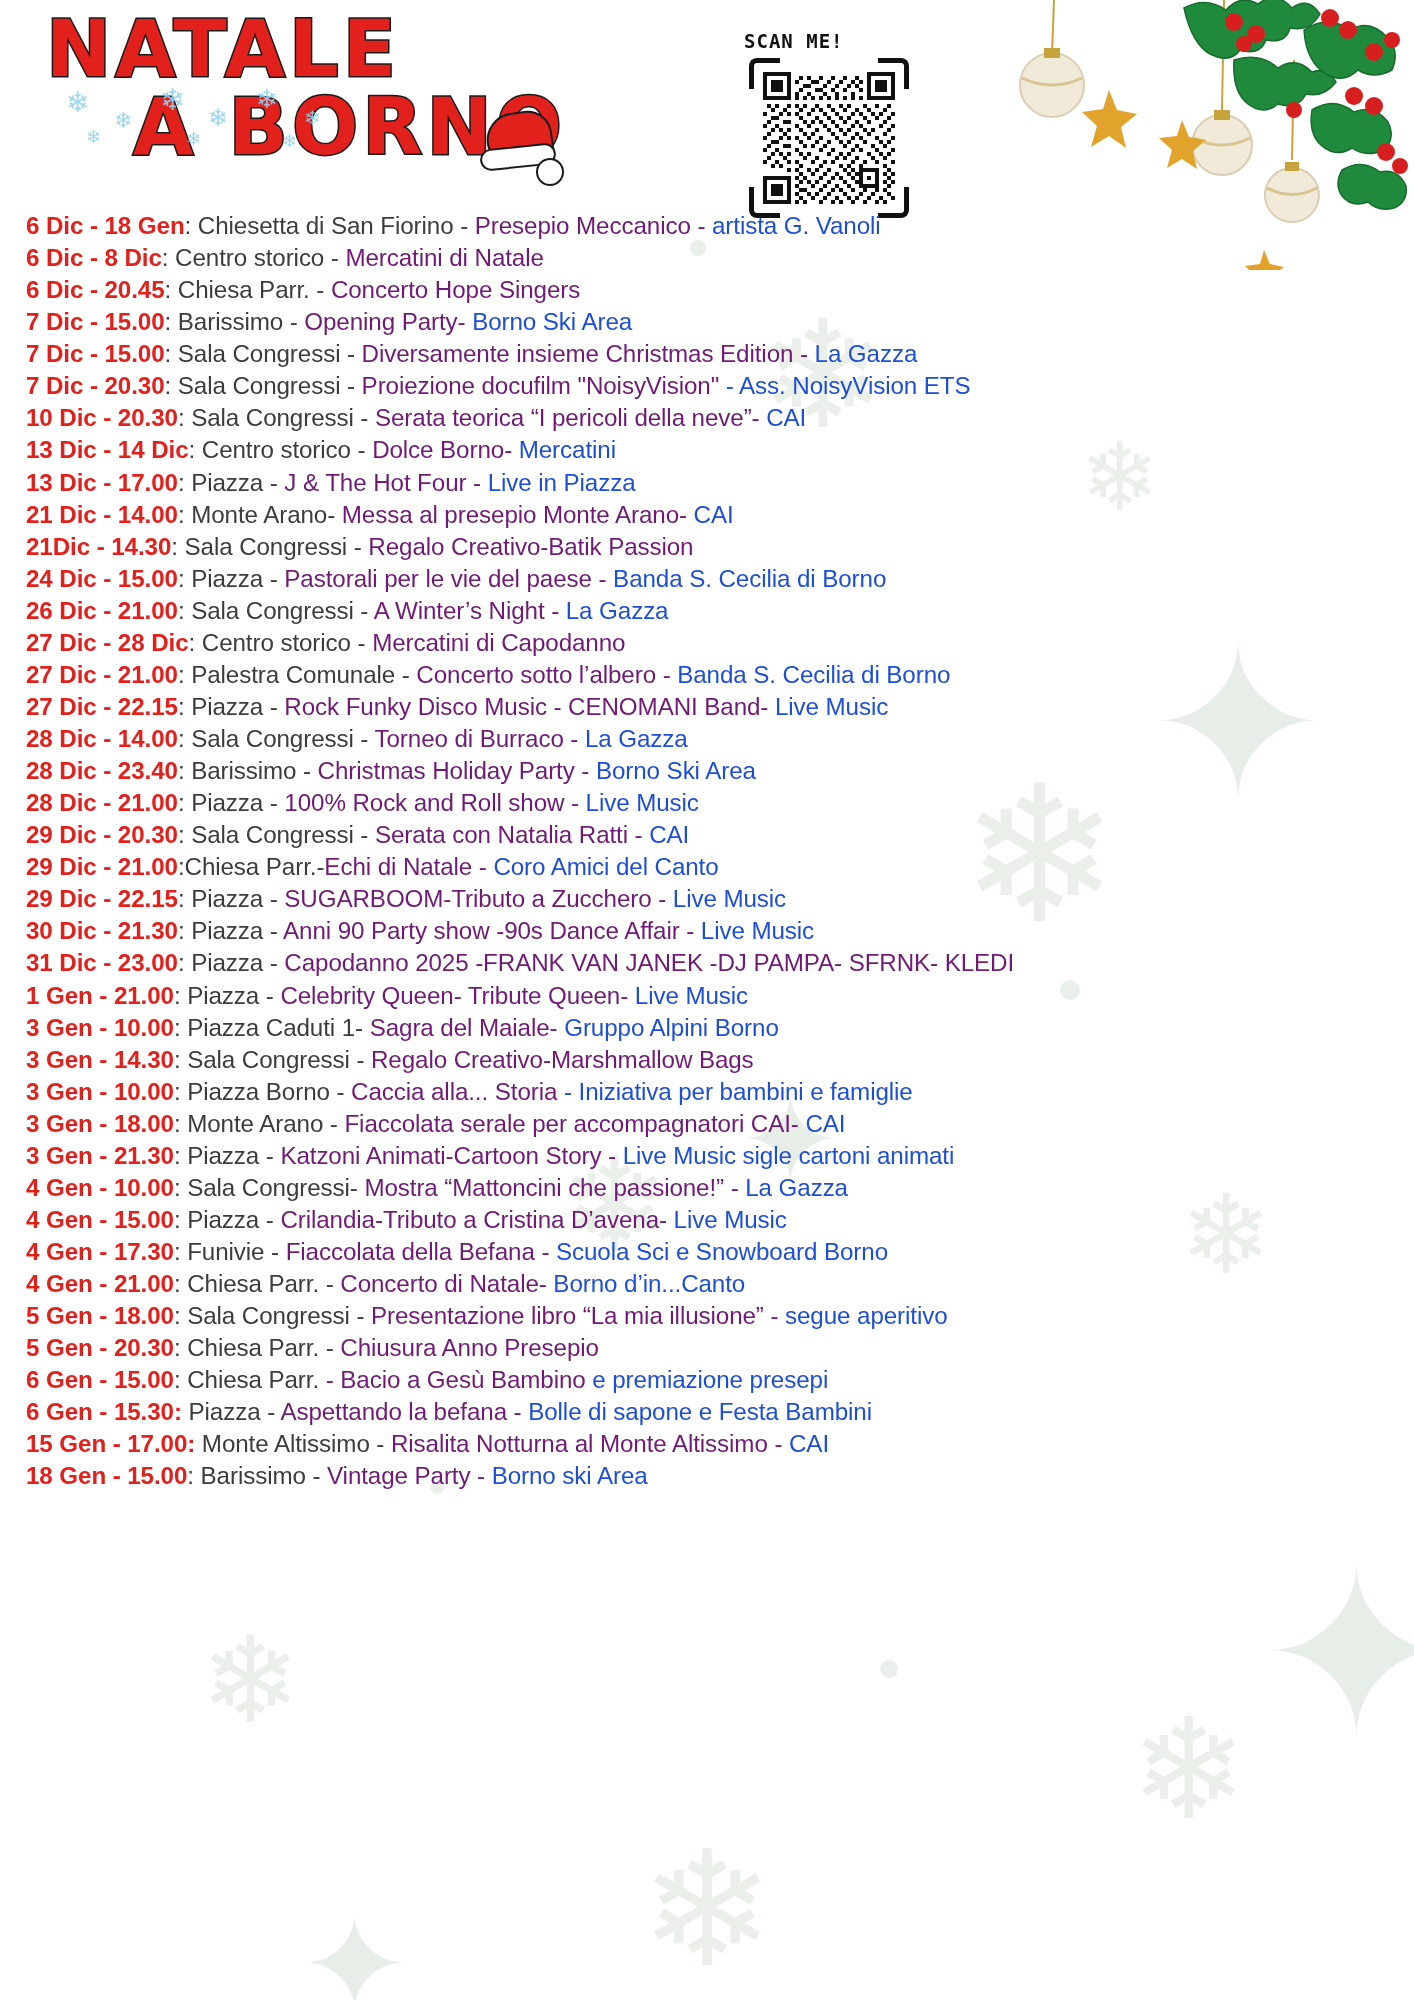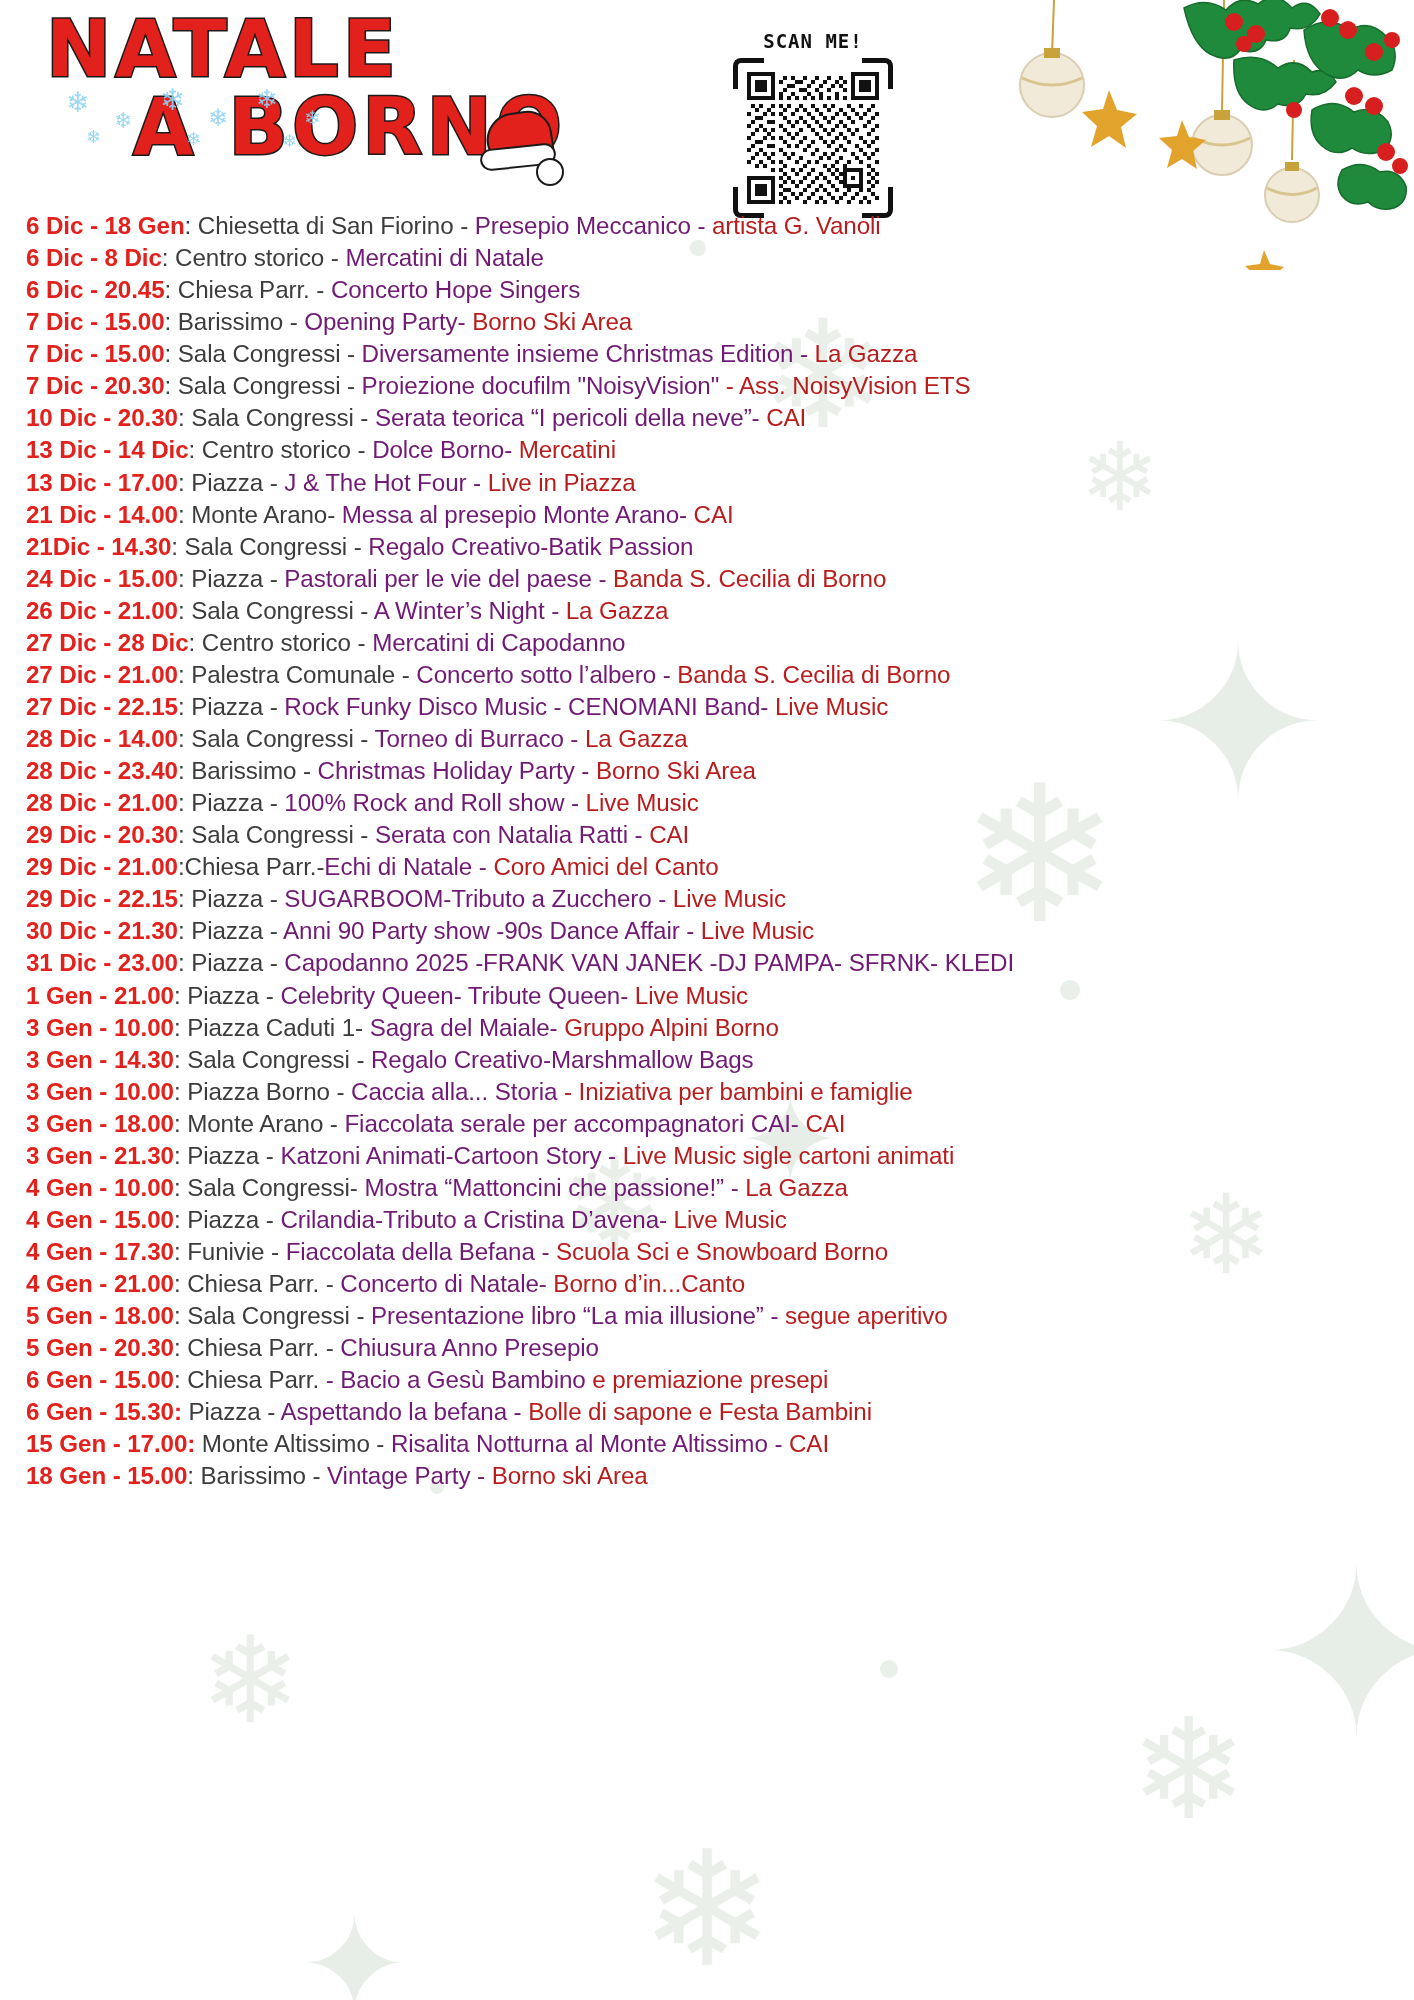--- a/index.html
+++ b/index.html
@@ -122,24 +122,23 @@
     width: 24px;
     height: 24px;
     background: #fff;
     border: 2px solid #1a1a1a;
     border-radius: 50%;
   }
 
   
   .qr-block {
     position: absolute;
-    left: 728px;
+    left: 744px;
     top: 30px;
     width: 170px;
-    text-align: center;
   }
   .scanme {
     font-family: "DejaVu Sans Mono", monospace;
     font-weight: bold;
     font-size: 19px;
     letter-spacing: 1px;
     color: #111;
     margin-bottom: 6px;
   }
   .qr-frame {
@@ -197,21 +196,21 @@
     font-weight: bold;
   }
   .ev-place {
     color: #3c3c3c;
   }
   .ev-name {
     color: #701a75;
     font-weight: normal;
   }
   .ev-extra {
-    color: #b91c1c;
+    color: #1d4ed8;
   }
 </style>
 </head>
 <body>
 
 <div class="bg-decor">
   <span class="flake" style="left:760px; top:300px; font-size:150px;">❄</span>
   <span class="flake" style="left:1080px; top:430px; font-size:95px;">❄</span>
   <span class="flake" style="left:960px; top:760px; font-size:190px;">❄</span>
   <span class="flake" style="left:560px; top:1140px; font-size:130px;">❄</span>

